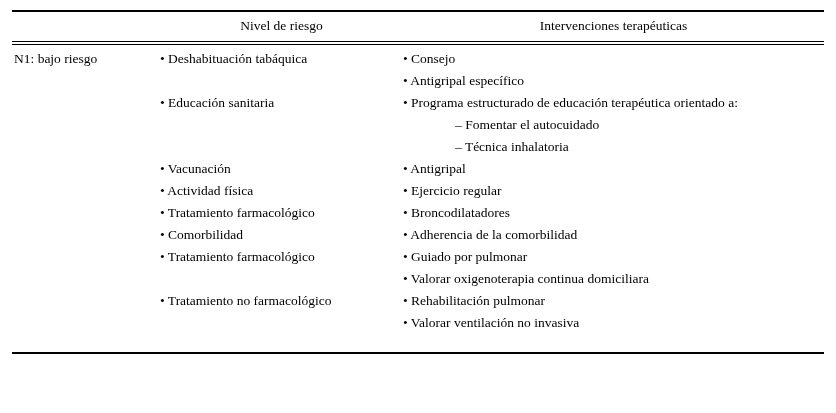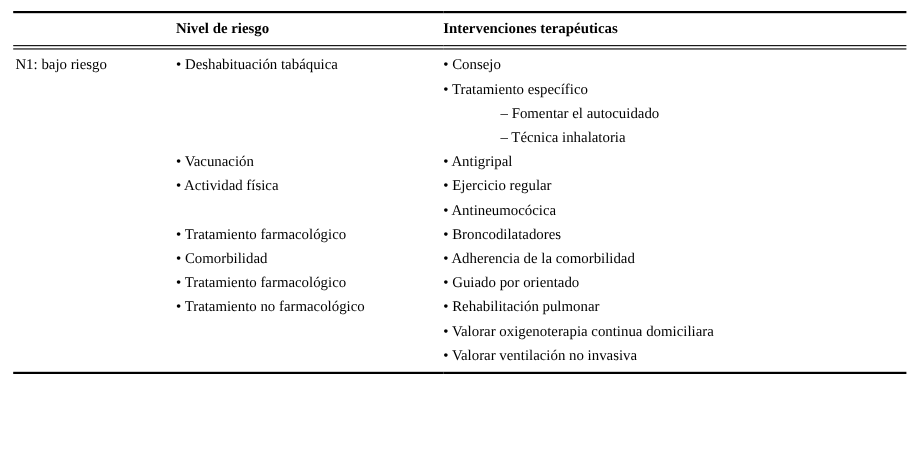--- a/index.html
+++ b/index.html
@@ -23,38 +23,38 @@
   table.risk-table {
     width: 100%;
     border-collapse: collapse;
     table-layout: fixed;
     border-top: 2px solid #000;
     border-bottom: 2px solid #000;
   }
   col.c1col { width: 148px; }
   col.c2col { width: 243px; }
   th {
-    font-weight: bold;
-    text-align: left;
+    font-weight: normal;
+    text-align: center;
     vertical-align: bottom;
     line-height: 16px;
     padding: 6px 0 7px 0;
     border-bottom: 4px double #000;
     white-space: nowrap;
   }
   td {
     line-height: 22px;
     padding: 0;
     vertical-align: top;
     white-space: nowrap;
     overflow: visible;
   }
   th.c1, td.c1 { padding-left: 2px; }
   tbody tr:first-child td { padding-top: 3px; }
-  tbody tr:last-child td { padding-bottom: 4px; }
+  tbody tr:last-child td { padding-bottom: 18px; }
   td.sub { padding-left: 52px; margin-top: 14px; }
 </style>
 </head>
 <body>
 
 <div class="table-wrap">
   <table class="risk-table">
     <colgroup>
       <col class="c1col">
       <col class="c2col">
@@ -69,21 +69,26 @@
     </thead>
     <tbody>
       <tr>
         <td class="c1">N1: bajo riesgo</td>
         <td>• Deshabituación tabáquica</td>
         <td>• Consejo</td>
       </tr>
       <tr>
         <td class="c1"></td>
         <td></td>
-        <td>• Tratamiento específico</td>
+        <td>• Antigripal específico</td>
+      </tr>
+      <tr>
+        <td class="c1"></td>
+        <td>• Educación sanitaria</td>
+        <td>• Programa estructurado de educación terapéutica orientado a:</td>
       </tr>
       <tr>
         <td class="c1"></td>
         <td></td>
         <td class="sub">– Fomentar el autocuidado</td>
       </tr>
       <tr>
         <td class="c1"></td>
         <td></td>
         <td class="sub">– Técnica inhalatoria</td>
@@ -93,47 +98,42 @@
         <td>• Vacunación</td>
         <td>• Antigripal</td>
       </tr>
       <tr>
         <td class="c1"></td>
         <td>• Actividad física</td>
         <td>• Ejercicio regular</td>
       </tr>
       <tr>
         <td class="c1"></td>
-        <td></td>
-        <td>• Antineumocócica</td>
-      </tr>
-      <tr>
-        <td class="c1"></td>
         <td>• Tratamiento farmacológico</td>
         <td>• Broncodilatadores</td>
       </tr>
       <tr>
         <td class="c1"></td>
         <td>• Comorbilidad</td>
         <td>• Adherencia de la comorbilidad</td>
       </tr>
       <tr>
         <td class="c1"></td>
         <td>• Tratamiento farmacológico</td>
-        <td>• Guiado por orientado</td>
+        <td>• Guiado por pulmonar</td>
+      </tr>
+      <tr>
+        <td class="c1"></td>
+        <td></td>
+        <td>• Valorar oxigenoterapia continua domiciliara</td>
       </tr>
       <tr>
         <td class="c1"></td>
         <td>• Tratamiento no farmacológico</td>
         <td>• Rehabilitación pulmonar</td>
-      </tr>
-      <tr>
-        <td class="c1"></td>
-        <td></td>
-        <td>• Valorar oxigenoterapia continua domiciliara</td>
       </tr>
       <tr>
         <td class="c1"></td>
         <td></td>
         <td>• Valorar ventilación no invasiva</td>
       </tr>
     </tbody>
   </table>
 </div>
 

